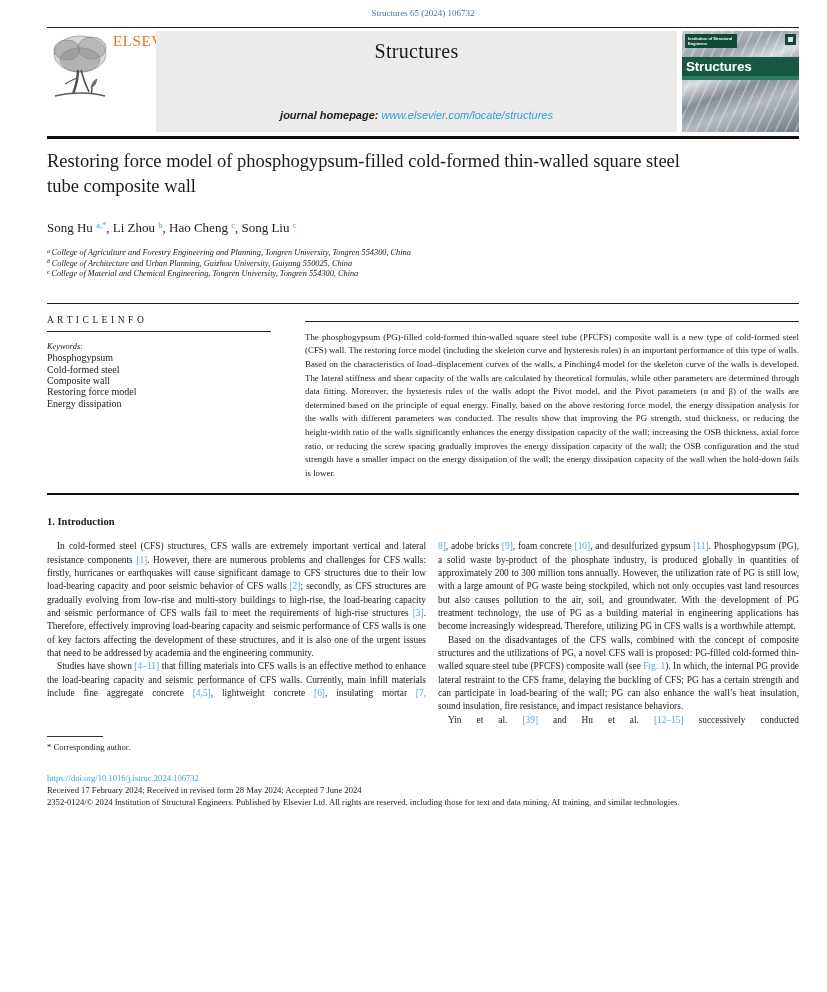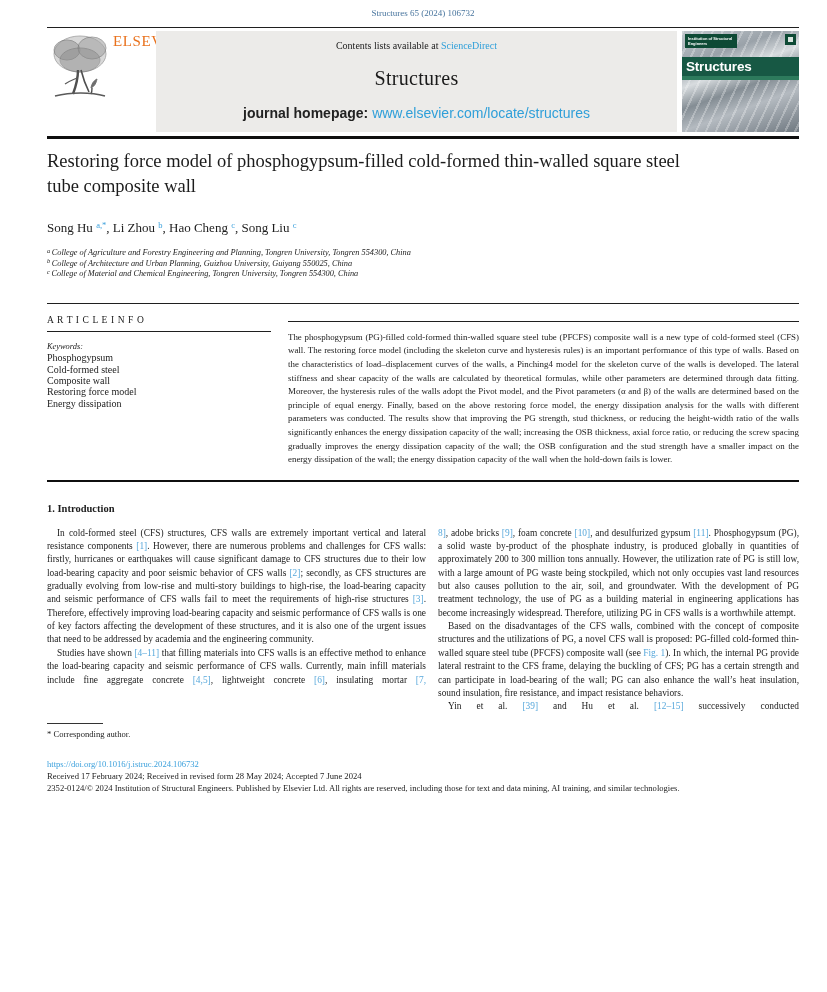--- a/index.html
+++ b/index.html
@@ -16,21 +16,21 @@
   .rule.thick { border-top: 3px solid #0f0f0f; margin-top: 4px; }
   .rule.thick2 { border-top: 2px solid #0f0f0f; }
 
   
   .header-band { display: grid; grid-template-columns: 104px 1fr 117px; column-gap: 5px; margin-top: 3px; height: 101px; }
   .logo-col { display: flex; flex-direction: row; align-items: flex-start; justify-content: flex-start; padding-top: 1px; }
   .elsevier-word { color: #e9711c; font-size: 15px; letter-spacing: .6px; margin-top: 1px; font-family: "Liberation Serif", serif; }
   .band-box { background: #ecebe9; text-align: center; display: flex; flex-direction: column; justify-content: space-between; padding: 9px 6px 11px; }
   .contents-line { font-size: 10px; color: #222; }
   .journal-title { font-size: 20px; color: #1a1a1a; letter-spacing: .3px; }
-  .homepage-line { font-family: "Liberation Sans", sans-serif; font-size: 14px; font-weight: 700; color: #222; }
+  .homepage-line { font-family: "Liberation Sans", sans-serif; font-size: 11px; font-weight: 700; color: #222; font-style: italic; }
   .homepage-line .blue { font-weight: 400; }
   .blue { color: #2f9fd9; text-decoration: none; }
 
   
   .cover { position: relative; height: 101px; overflow: hidden;
     background:
       repeating-linear-gradient(115deg, rgba(255,255,255,.28) 0 2px, rgba(0,0,0,0) 2px 9px),
       linear-gradient(160deg, #c2c8cd 0%, #9aa2a9 25%, #d8dcdf 40%, #848d94 55%, #b4bac0 70%, #6f7880 100%);
   }
   .cover-top { position: absolute; top: 3px; left: 3px; right: 3px; display: flex; justify-content: space-between; align-items: flex-start; }
@@ -44,21 +44,21 @@
   
   .title { font-size: 18.5px; font-weight: 400; line-height: 25px; margin-top: 10px; max-width: 645px; }
   .authors { margin-top: 21px; font-size: 13px; }
   .authors .sup { color: #3ba0dc; font-size: 8.5px; position: relative; top: -4.5px; }
   .affils { margin-top: 12px; }
   .affil { font-style: italic; font-size: 8.3px; line-height: 10.6px; color: #222; }
   .affil .asup { font-size: 6.3px; position: relative; top: -2.5px; }
   .pre-meta-rule { margin-top: 23px; }
 
   
-  .meta-section { display: grid; grid-template-columns: 224px 1fr; column-gap: 17px; padding: 11px 0 13px; }
+  .meta-section { display: grid; grid-template-columns: 224px 1fr; column-gap: 34px; padding: 11px 0 13px; }
   .sec-heading { font-size: 9.5px; letter-spacing: .6px; color: #1a1a1a; }
   .head-rule { border-top: 1px solid #1f1f1f; margin: 6px 0 9px; }
   .kw-label { font-style: italic; font-size: 8.4px; line-height: 11.4px; }
   .kw { font-size: 10px; line-height: 11.4px; }
   .abs-text { font-size: 8.9px; line-height: 13.6px; text-align: justify; }
 
   
   .intro-heading { font-size: 10.5px; font-weight: 700; margin-top: 21px; }
   .columns { display: grid; grid-template-columns: 379px 1fr; column-gap: 12px; margin-top: 13px; }
   .columns p { font-size: 9.4px; line-height: 13.35px; text-align: justify; }
@@ -104,24 +104,20 @@
             <path d="M44 56 c1 -6 4 -8 6 -9 c-1 4 -2 7 -6 9 z" fill="#6e6e6e"></path>
             <path d="M45 56 c0 2 0 4 -1 6" stroke="#4f4f4f" stroke-width="1.4"></path>
             <path d="M8 64 C24 60 44 60 58 64" stroke="#5a5a5a" stroke-width="1.6"></path>
           </g>
         </svg>
       </div>
       <div class="elsevier-word">ELSEVIER</div>
     </div>
 
     <div class="band-box">
-      <div class="contents-line">
-        <span>Contents lists available at</span>
-        <a class="blue">ScienceDirect</a>
-      </div>
       <div class="journal-title">Structures</div>
       <div class="homepage-line">
         <span>journal homepage:</span>
         <a class="blue">www.elsevier.com/locate/structures</a>
       </div>
     </div>
 
     <div class="cover">
       <div class="cover-top">
         <div class="cover-pub">Institution of Structural Engineers</div>

